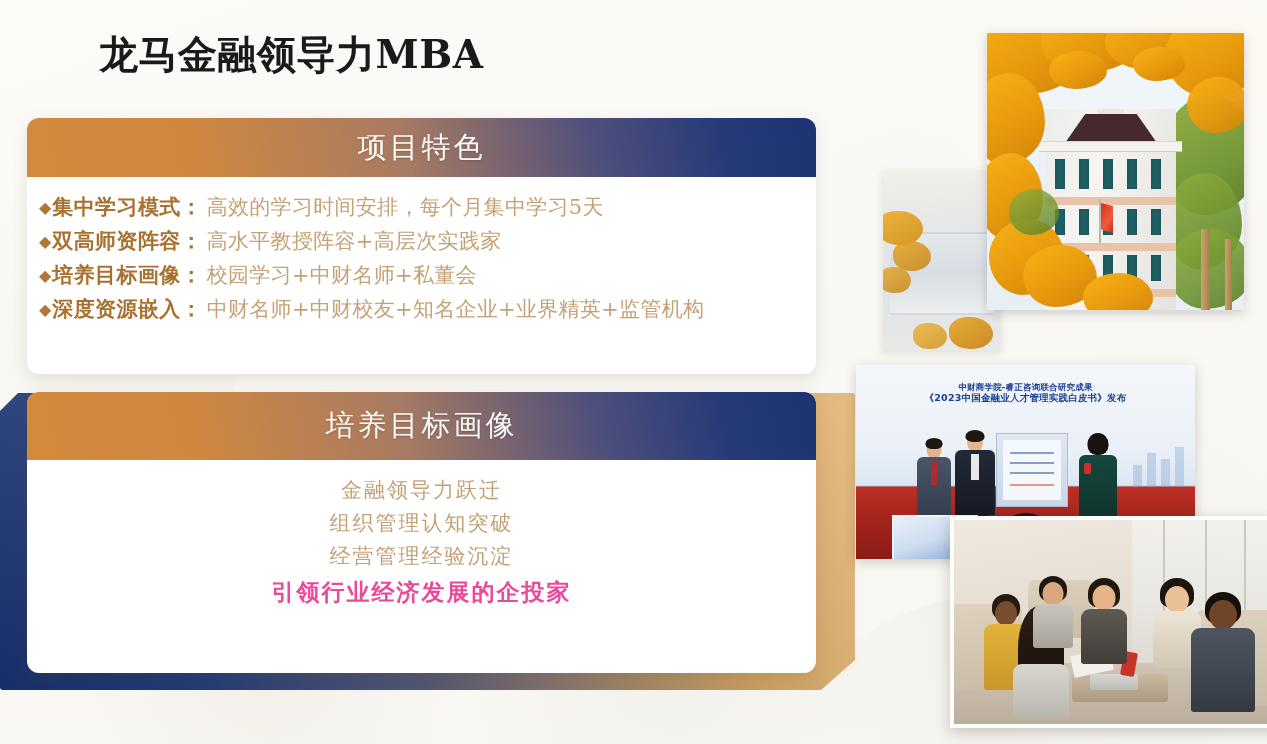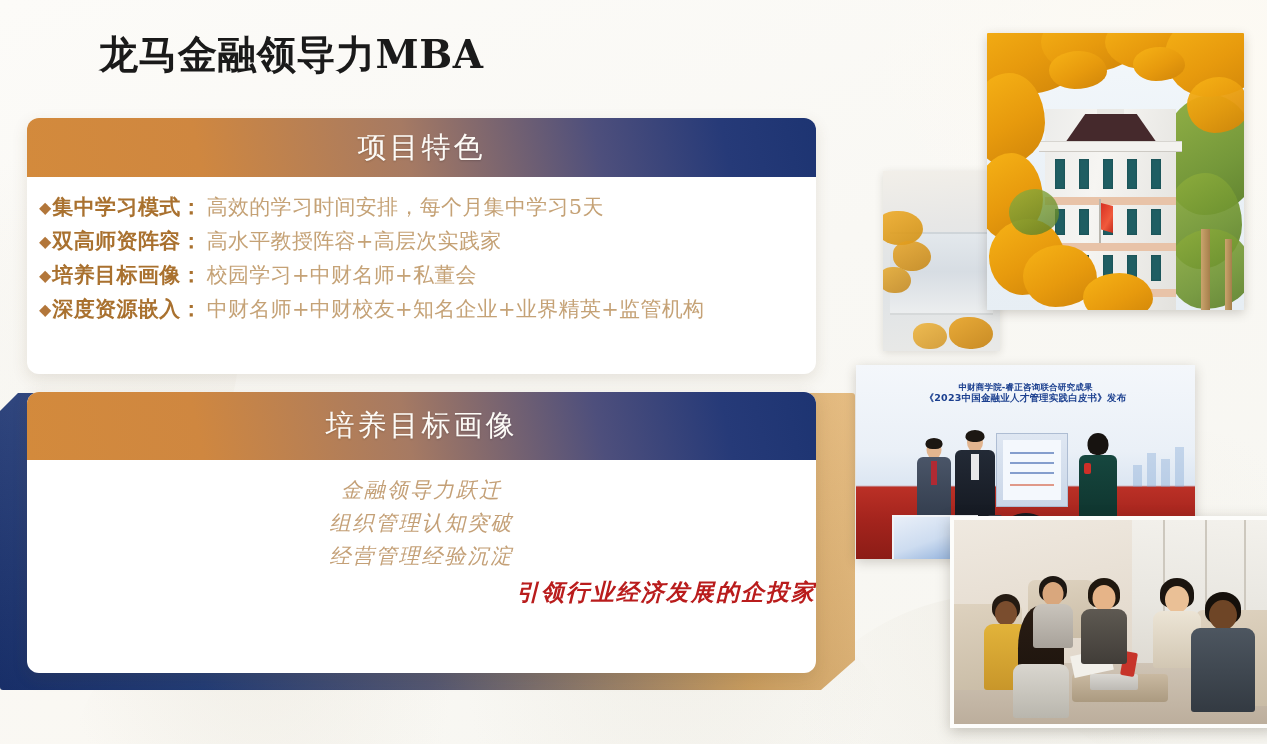--- a/index.html
+++ b/index.html
@@ -176,29 +176,27 @@
     list-style: none;
     margin: 0;
     padding: 14px 0 0 0;
     text-align: center;
   }
   .goal-row {
     font-size: 21px;
     line-height: 33px;
     color: #c4a077;
     letter-spacing: 2px;
-    font-style: italic;
   }
   .goal-row.emphasis {
-    color: #b91c1c;
+    color: #ec4899;
     font-weight: 700;
     font-size: 23px;
     line-height: 38px;
     letter-spacing: 2px;
-    text-align: right;
   }
 
   
   .photo {
     position: absolute;
     overflow: hidden;
     background: #e8e6e2;
     box-shadow: 0 3px 11px rgba(60,50,35,.22);
   }
 

